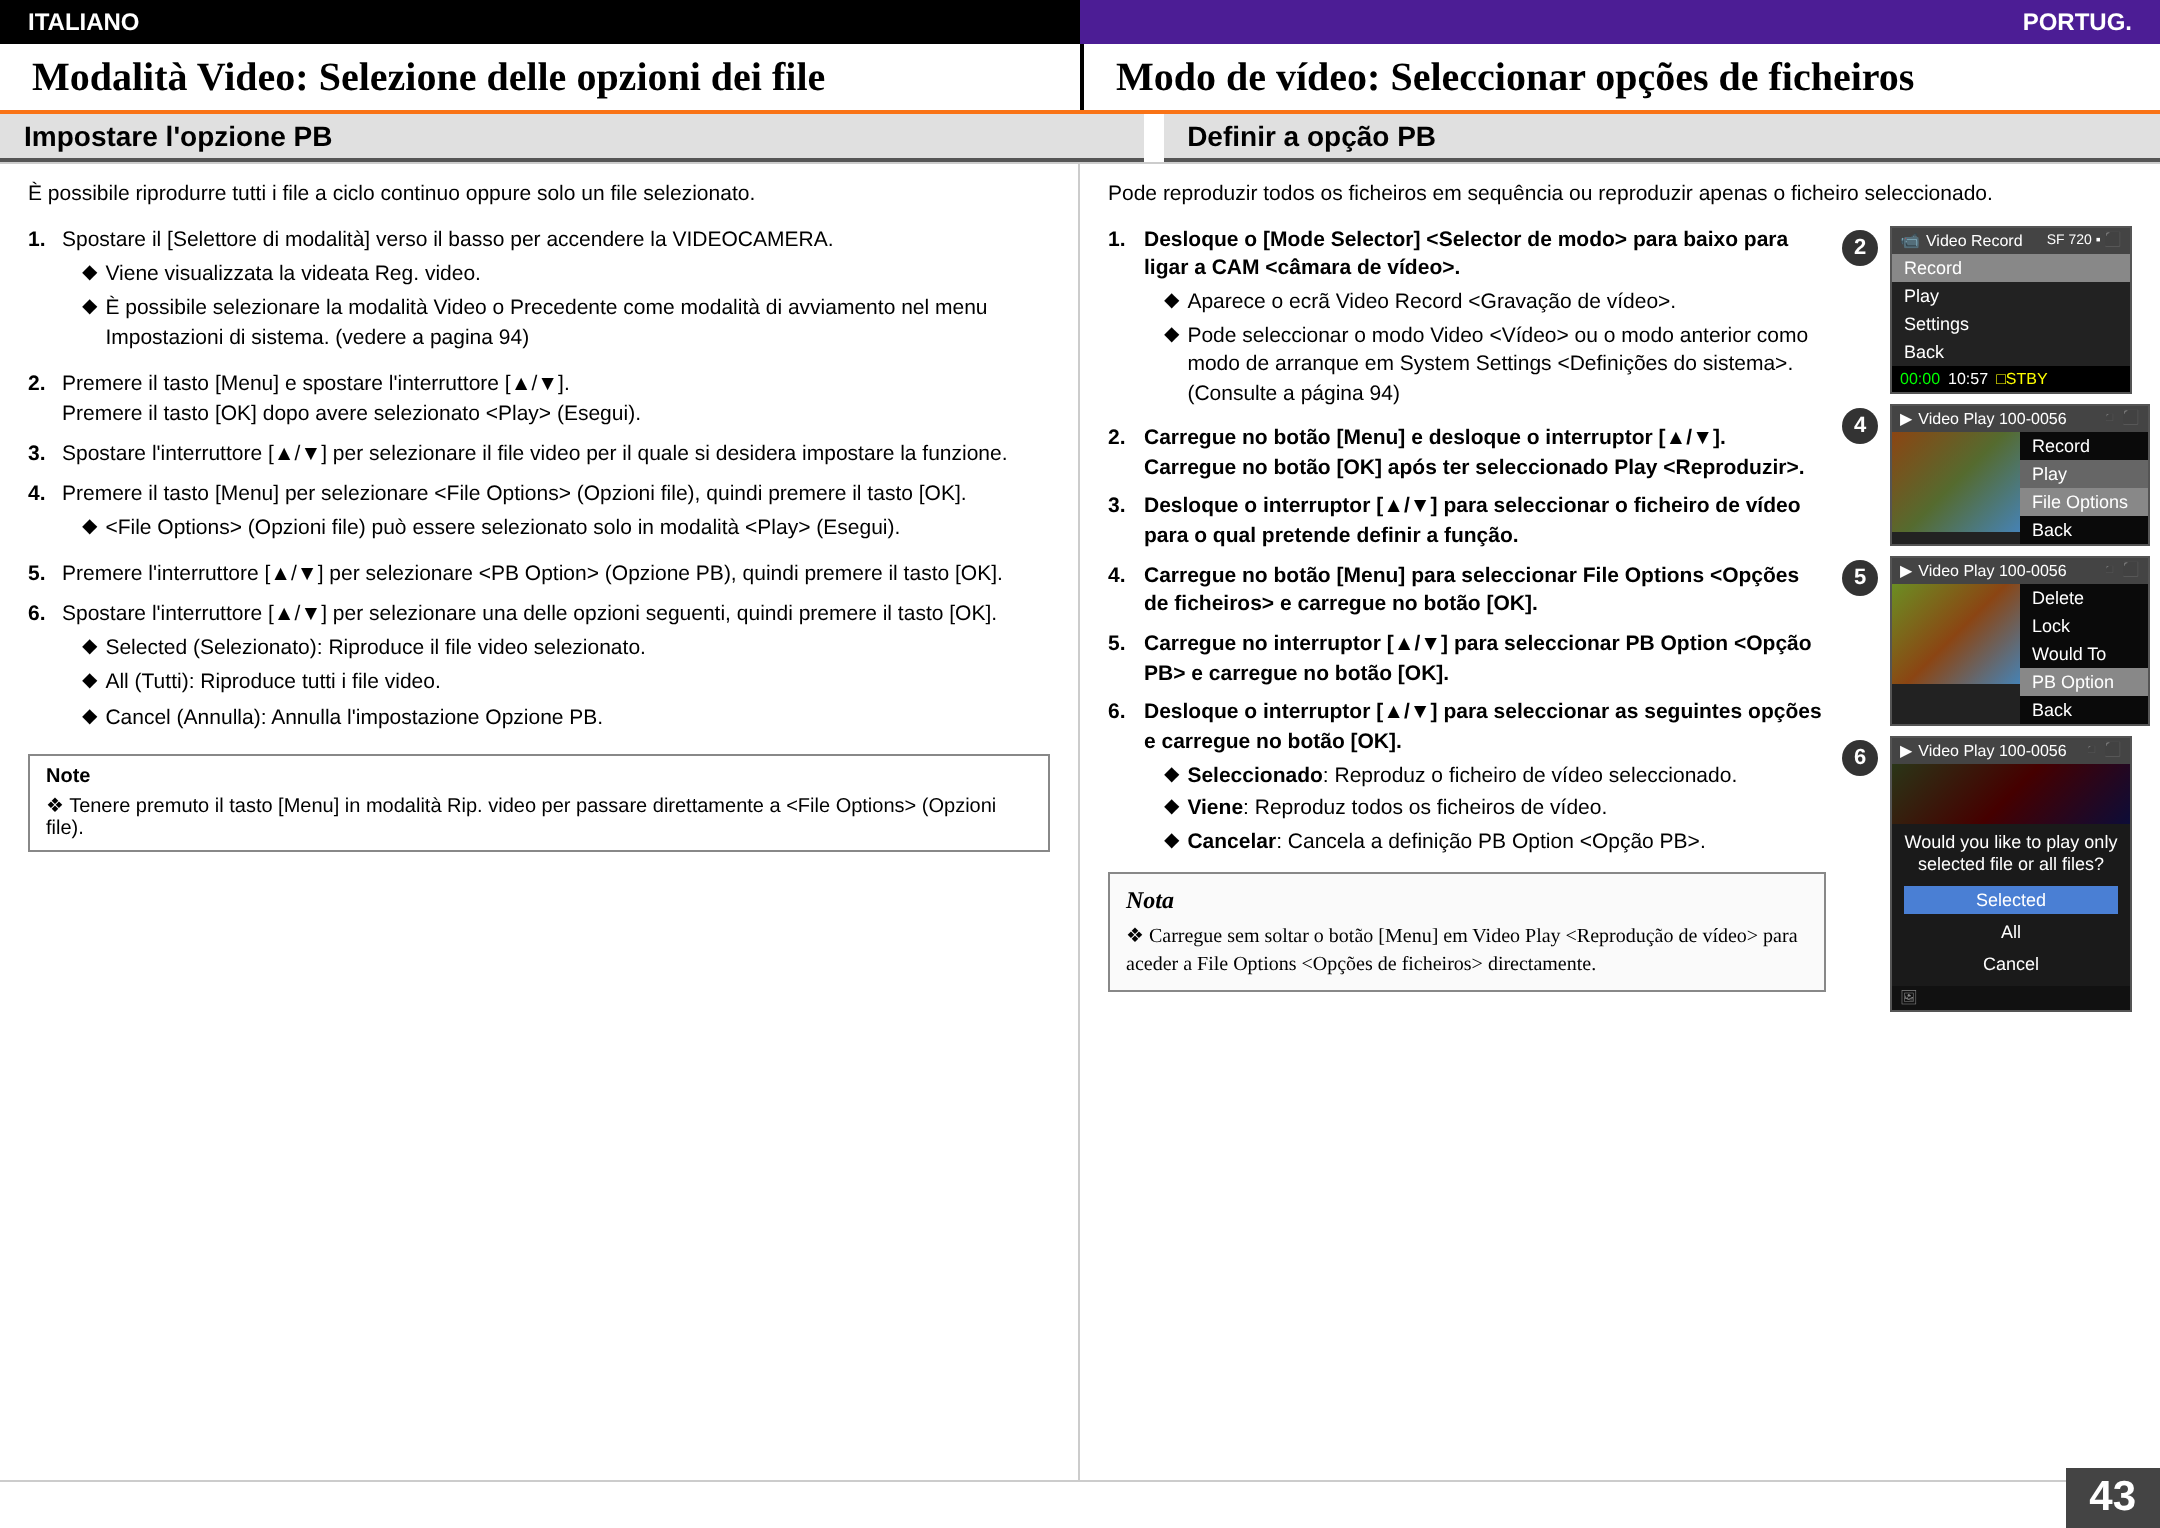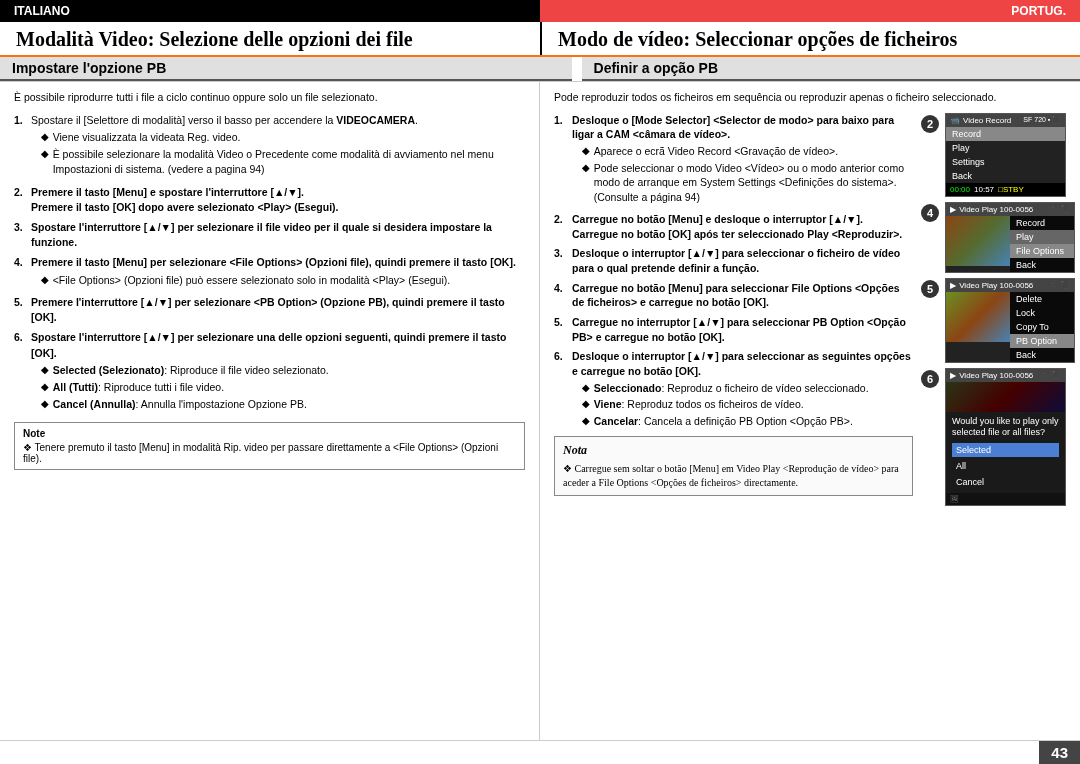--- a/index.html
+++ b/index.html
@@ -31,21 +31,21 @@
       font-weight: bold;
       font-size: 12px;
       text-transform: uppercase;
     }
     .lang-tab.italiano {
       background: #000;
       color: #fff;
       width: 540px;
     }
     .lang-tab.portug {
-      background: #ef4444;
+      background: #4c1d95;
       color: #fff;
       width: 540px;
       text-align: right;
     }
 
     
     .main-title-row {
       display: flex;
       width: 100%;
       border-bottom: 2px solid #f97316;
@@ -118,21 +118,21 @@
     .step-num {
       font-weight: bold;
       margin-right: 5px;
       min-width: 12px;
     }
 
     .step-content {
       flex: 1;
     }
 
-    .step-content b { font-weight: bold; }
+    .step-content b { font-weight: normal; }
 
     .bullet-list {
       margin-left: 10px;
       margin-top: 2px;
     }
 
     .bullet-item {
       display: flex;
       align-items: flex-start;
       margin-bottom: 2px;
@@ -546,56 +546,56 @@
               <div class="mock-header">
                 <span>▶</span>
                 <span>Video Play  100-0056</span>
                 <span style="margin-left:auto; font-size:7px;">◾ ⬛</span>
               </div>
               <div class="mock-screen-with-img">
                 <div class="mock-thumb" style="background: linear-gradient(135deg, #6B8E23, #8B4513, #4682B4);"></div>
                 <div class="mock-menu-side">
                   <div class="mock-menu-item">Delete</div>
                   <div class="mock-menu-item">Lock</div>
-                  <div class="mock-menu-item">Copy To</div>
+                  <div class="mock-menu-item">Would To</div>
                   <div class="mock-menu-item highlight">PB Option</div>
                   <div class="mock-menu-item">Back</div>
                 </div>
               </div>
             </div>
           </div>
 
           <div class="screen-block">
             <div class="screen-num">6</div>
             <div class="mock-screen dialog-screen">
               <div class="mock-header">
                 <span>▶</span>
                 <span>Video Play  100-0056</span>
                 <span style="margin-left:auto; font-size:7px;">◾ ⬛</span>
               </div>
               <div style="background: linear-gradient(135deg, #556B2F, #8B0000, #191970); height:30px; width:100%; position:relative;">
                 <div class="dialog-overlay" style="position:absolute; top:0; left:0; right:0; bottom:0; background: rgba(0,0,0,0.5); display:flex; align-items:center; justify-content:center;">
                 </div>
               </div>
-              <div style="background:#1a1a1a; padding:4px 6px;">
+              <div style="background:#1a1a1a; padding:4px 6px;text-align:center;">
                 <div class="dialog-text">Would you like to play only selected file or all files?</div>
                 <div class="dialog-options">
                   <div class="dialog-opt selected-opt">Selected</div>
                   <div class="dialog-opt">All</div>
                   <div class="dialog-opt">Cancel</div>
                 </div>
               </div>
               <div style="background:#111; padding:2px 4px; display:flex;">
                 <span style="color:#888; font-size:7px;">🖼</span>
               </div>
             </div>
           </div>
 
         </div>
       </div>
     </div>
   </div>
 
   <div style="position:relative; width:100%; background:#fff; border-top:1px solid #ccc; height:24px;">
-    <div style="position:absolute; right:0; bottom:0; background:#444; color:#fff; font-weight:bold; font-size:15px; padding:3px 12px;">43</div>
+    <div style="position:absolute; right:0; bottom:0; background:#444; color:#fff; font-weight:bold; font-size:21px; padding:3px 12px;">43</div>
   </div>
 
 </div>
 
 </body></html>

